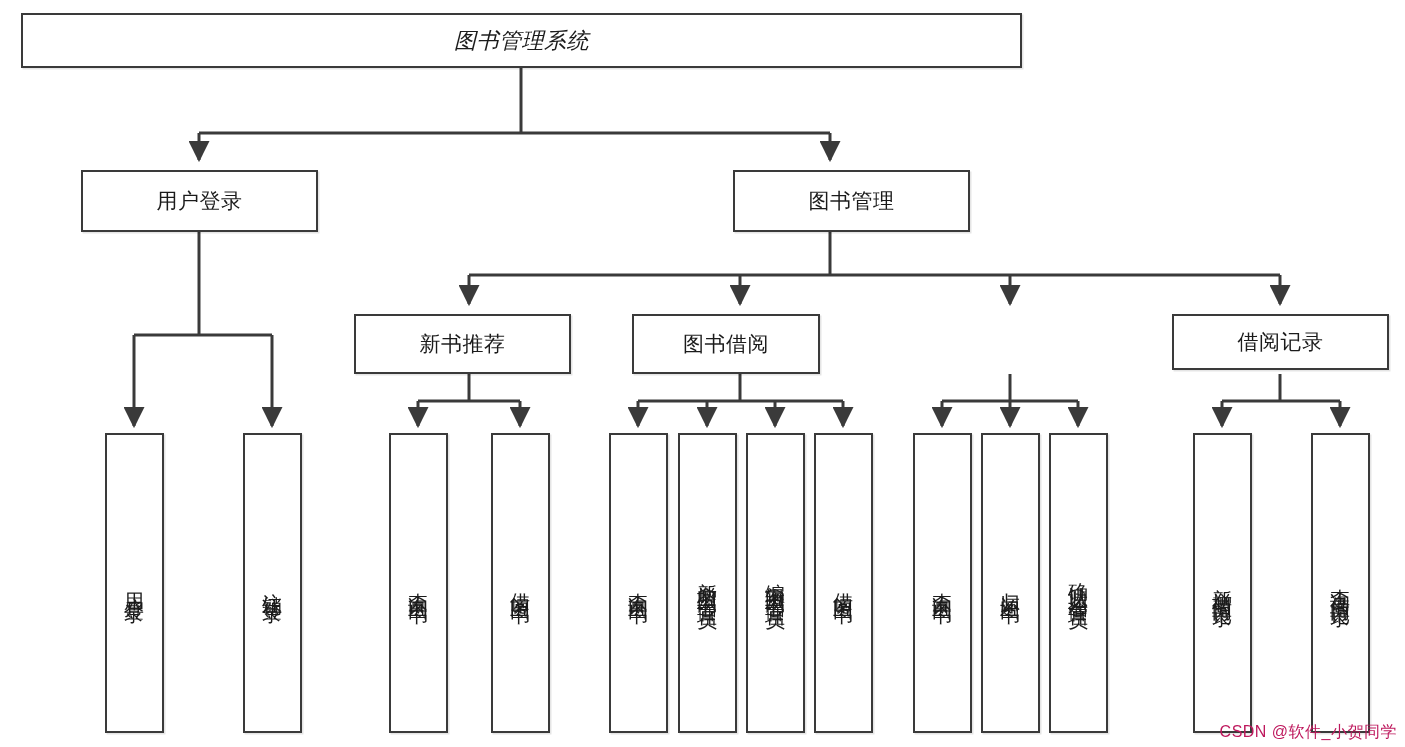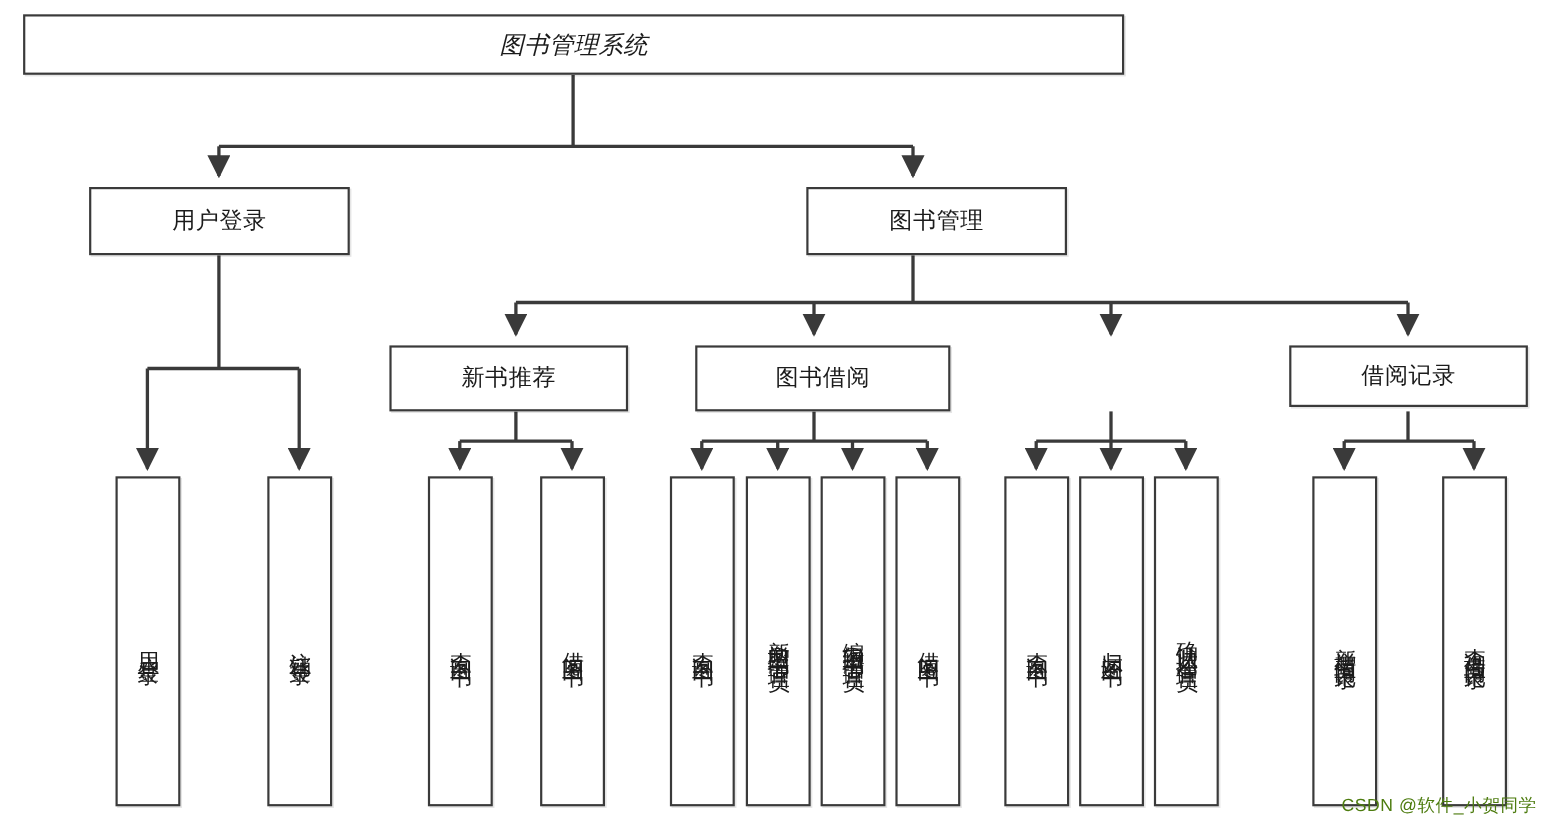--- a/index.html
+++ b/index.html
@@ -61,21 +61,21 @@
     letter-spacing: 4px;
     line-height: 1;
     white-space: nowrap;
     text-align: center;
   }
   .watermark {
     position: absolute;
     right: 8px;
     bottom: 4px;
     font-size: 16px;
-    color: #4d7c0f;
+    color: #be185d;
     letter-spacing: 0.5px;
     white-space: nowrap;
     user-select: none;
   }
 </style>
 </head>
 <body>
 
 <div id="diagram-root">
 
@@ -136,21 +136,21 @@
   <div class="node horiz" style="left:81px; top:170px; width:237px; height:62px;">
     <span class="label">用户登录</span>
   </div>
   <div class="node horiz" style="left:712px; top:170px; width:237px; height:62px;margin-left:21px;">
     <span class="label">图书管理</span>
   </div>
 
   <div class="node horiz" style="left:354px; top:314px; width:217px; height:60px;">
     <span class="label">新书推荐</span>
   </div>
-  <div class="node horiz" style="left:632px; top:314px; width:232px; height:60px;">
+  <div class="node horiz" style="left:632px; top:314px; width:188px; height:60px;">
     <span class="label">图书借阅</span>
   </div>
   <div class="node horiz" style="left:1172px; top:314px; width:217px; height:56px;">
     <span class="label">借阅记录</span>
   </div>
 
   <div class="node vert" style="left:105px; top:433px; width:59px; height:300px;">
     <span class="label">用户登录</span>
   </div>
   <div class="node vert" style="left:243px; top:433px; width:59px; height:300px;">

